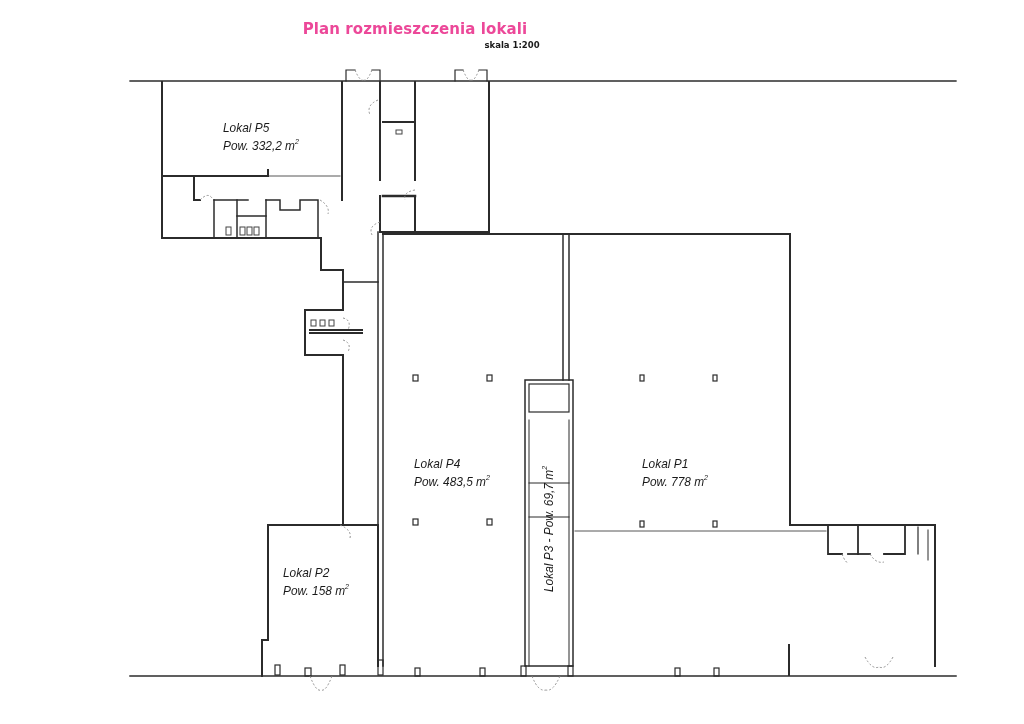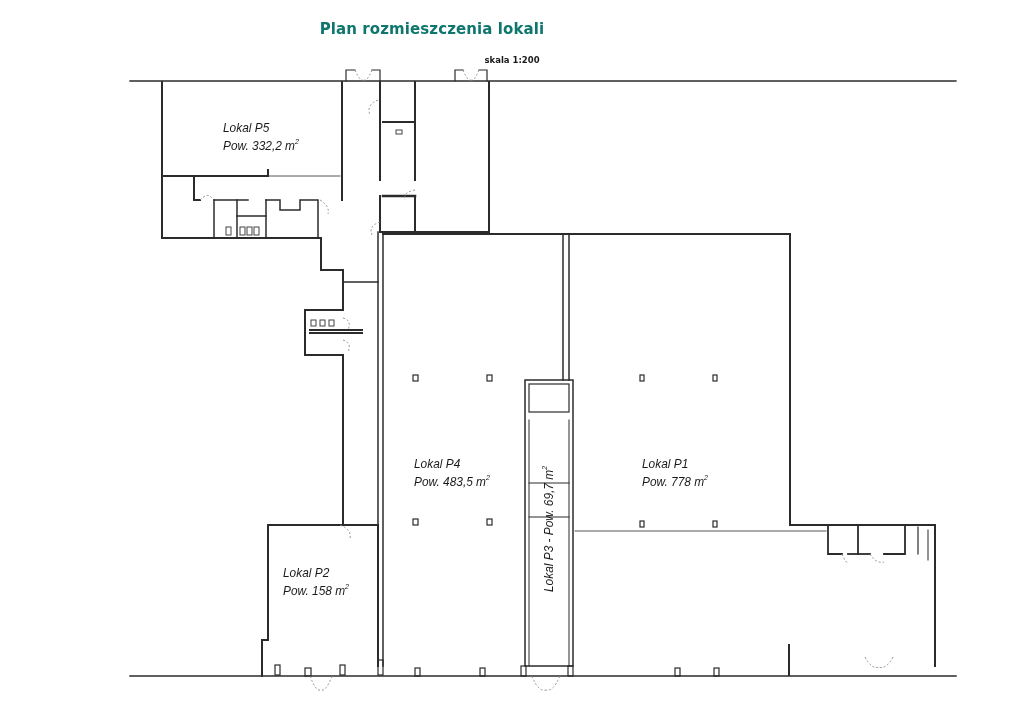--- a/index.html
+++ b/index.html
@@ -1,18 +1,18 @@
 <!DOCTYPE html>
 <html><head>
   <meta charset="utf-8">
   <style>
     html, body { margin: 0; padding: 0; background: #ffffff; }
     body { width: 1024px; height: 724px; position: relative; overflow: hidden; font-family: "DejaVu Sans", sans-serif; }
-    .title { position: absolute; left: 17px; width: 830px; top: 20px; text-align: center; font-family: "DejaVu Sans", sans-serif; font-weight: bold; font-size: 15px; color: #0f766e; letter-spacing: 0.1px; }
-    .scale { position: absolute; left: 0; width: 1024px; top: 55px; text-align: center; font-family: "DejaVu Sans", sans-serif; font-weight: bold; font-size: 8.5px; color: #1a1a1a; }
+    .title { position: absolute; left: 0; width: 830px; top: 20px; text-align: center; font-family: "DejaVu Sans", sans-serif; font-weight: bold; font-size: 15px; color: #ec4899; letter-spacing: 0.1px; }
+    .scale { position: absolute; left: 0; width: 1024px; top: 40px; text-align: center; font-family: "DejaVu Sans", sans-serif; font-weight: bold; font-size: 8.5px; color: #1a1a1a; }
     svg.plan { position: absolute; left: 0; top: 0; }
     .lbl { position: absolute; font-family: "Liberation Sans", sans-serif; font-style: italic; font-size: 13.5px; line-height: 18px; color: #1a1a1a; white-space: nowrap; transform: scaleX(0.88); transform-origin: left top; }
     .lbl sup { font-size: 8px; vertical-align: 6px; line-height: 0; }
     .lbl-rot { position: absolute; font-family: "Liberation Sans", sans-serif; font-style: italic; font-size: 13.5px; color: #1a1a1a; white-space: nowrap; transform-origin: left top; transform: rotate(-90deg) scaleX(0.88); }
     .lbl-rot sup { font-size: 8px; vertical-align: 6px; line-height: 0; }
   </style>
 </head>
 <body>
 
 <div class="title">Plan rozmieszczenia lokali</div>

